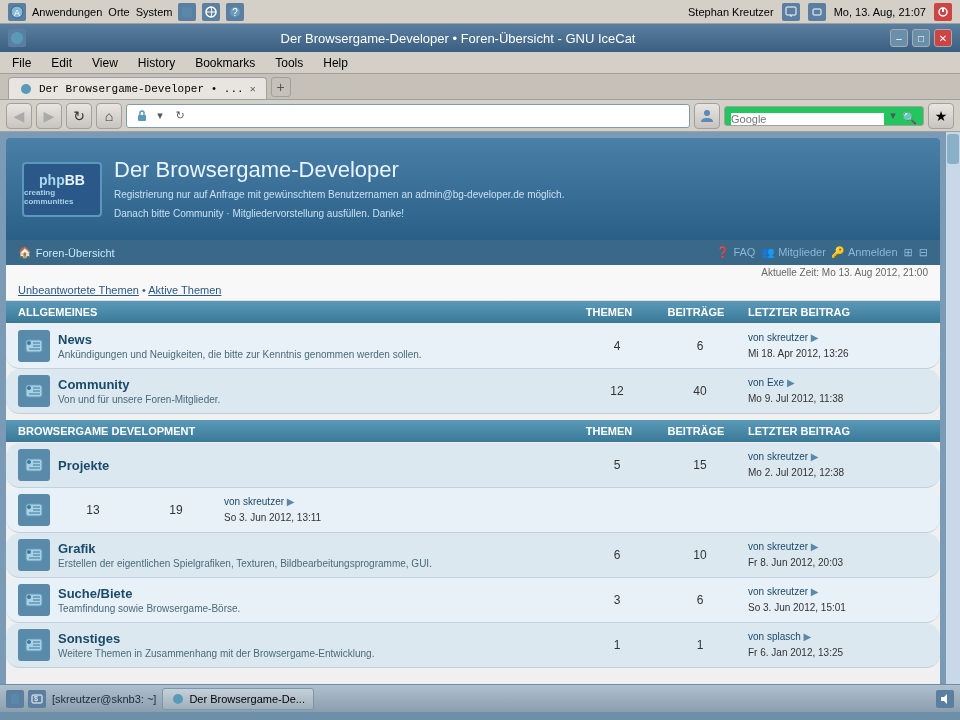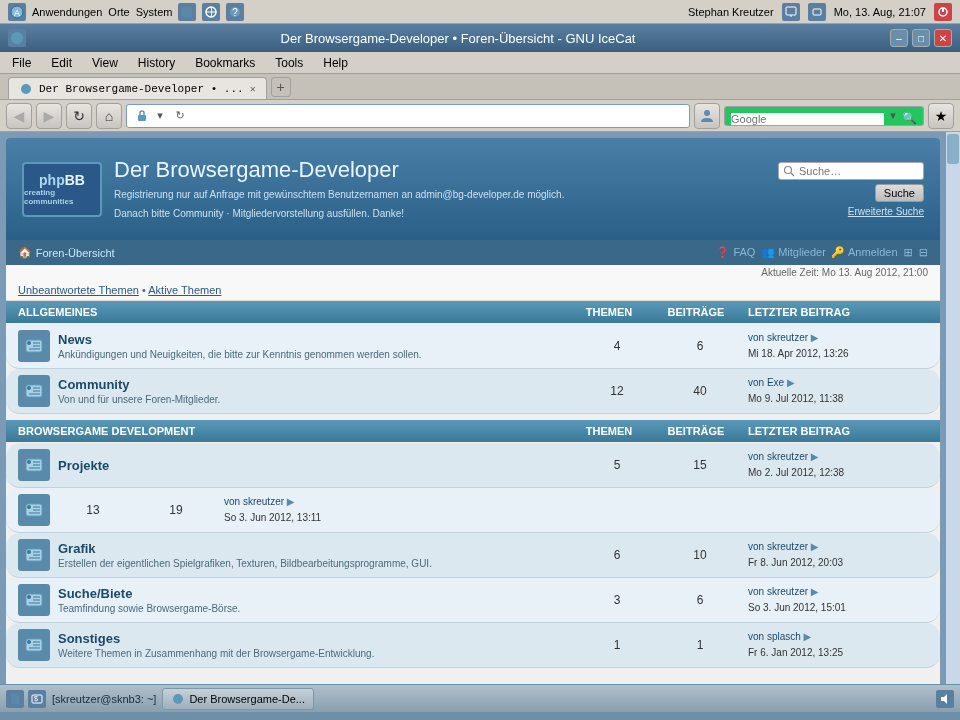--- a/index.html
+++ b/index.html
@@ -425,31 +425,20 @@
         <div class="phpbb-logo">
           <div style="font-size:14px; font-weight:bold; color:#aad8f0;">php<span style="color:#e8f4ff;">BB</span></div>
           <div class="phpbb-logo-small">creating communities</div>
         </div>
         <div class="forum-title-area">
           <div class="forum-main-title">Der Browsergame-Developer</div>
           <div class="forum-desc">Registrierung nur auf Anfrage mit gewünschtem Benutzernamen an admin@bg-developer.de möglich.</div>
           <div class="forum-desc">Danach bitte Community · Mitgliedervorstellung ausfüllen. Danke!</div>
         </div>
       </div>
-      <div class="forum-search-area">
-        <div class="forum-search-box">
-          <svg width="12" height="12" viewBox="0 0 12 12">
-              <circle cx="5" cy="5" r="3.5" fill="none" stroke="#888" stroke-width="1.2"></circle>
-              <line x1="8" y1="8" x2="11" y2="11" stroke="#888" stroke-width="1.2"></line>
-            </svg>
-          <input class="forum-search-input" type="text" placeholder="Suche…" style="">
-        </div>
-        <button class="forum-search-btn">Suche</button>
-        <div class="erweiterte">Erweiterte Suche</div>
-      </div>
     </div>
 
     <div class="breadcrumb-bar">
       <div class="breadcrumb">
         <span>🏠</span>
         <span>Foren-Übersicht</span>
       </div>
       <div class="breadcrumb-actions">
         <span>❓ <span>FAQ</span></span>
         <span>👥 <span>Mitglieder</span></span>

